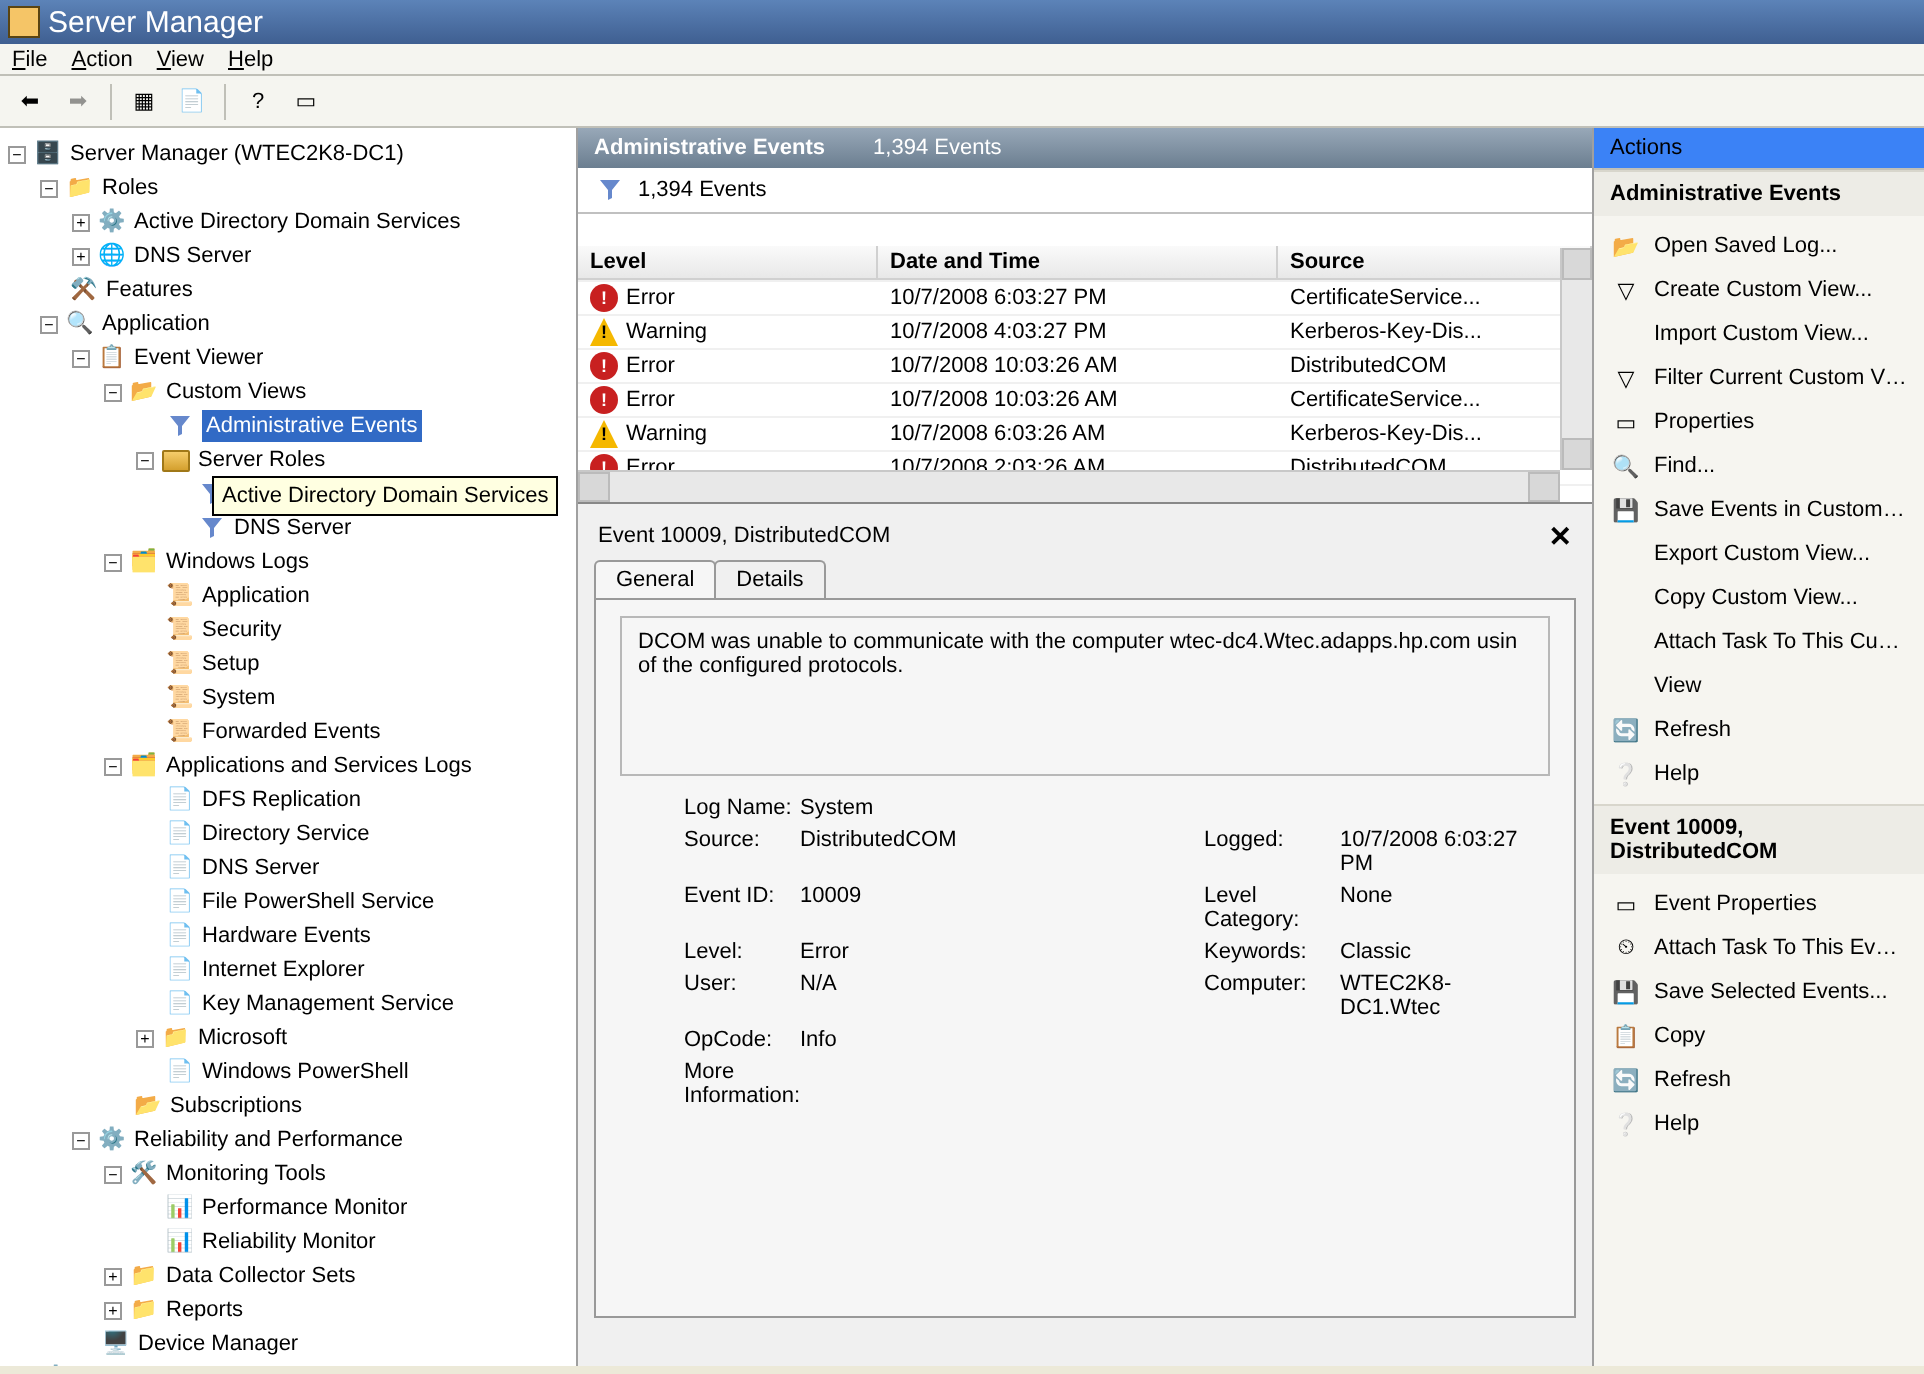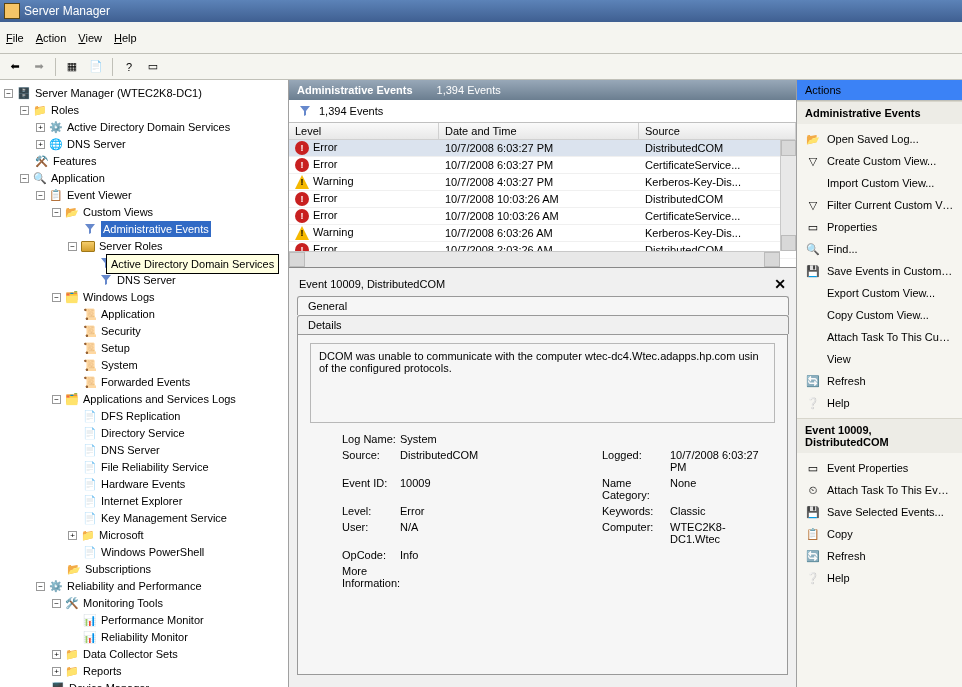--- a/index.html
+++ b/index.html
@@ -1,24 +1,24 @@
 <!DOCTYPE html>
 <html><head>
 <meta charset="utf-8">
 <style>
 * { box-sizing: border-box; margin: 0; padding: 0; font-family: "Segoe UI", Tahoma, sans-serif; font-size: 11px; }
 body { background: #ece9d8; width: 962px; height: 687px; overflow: hidden; }
 
 
 .titlebar { background: linear-gradient(#5c83b8, #3f5f91); height: 22px; display: flex; align-items: center; padding: 0 4px; color: #fff; }
 .titlebar .app-icon { width: 16px; height: 16px; margin-right: 4px; background:#f5c567; border:1px solid #5a4411;}
-.titlebar .title { color:#fff; font-size:12px; }
-
-
-.menubar { background:#f5f5f0; height:32px; display:flex; align-items:center; padding:0 6px; gap:12px; border-bottom:1px solid #c0c0b8;}
+.titlebar .title { color:#fff; font-size:15px; }
+
+
+.menubar { background:#f5f5f0; height:16px; display:flex; align-items:center; padding:0 6px; gap:12px; border-bottom:1px solid #c0c0b8;}
 .menubar span { cursor:default; }
 .menubar span:first-letter { text-decoration: underline; }
 
 
 .toolbar { background:#f5f5f0; height:26px; display:flex; align-items:center; padding:0 4px; gap:2px; border-bottom:1px solid #c0c0b8;}
 .tbtn { width:22px; height:22px; display:flex; align-items:center; justify-content:center; border:1px solid transparent; border-radius:2px;}
 .tsep { width:1px; height:18px; background:#c0c0b8; margin:0 3px;}
 
 
 .layout { display:flex; height: calc(687px - 22px - 20px - 26px); }
@@ -32,33 +32,33 @@
 .tree .noexp { width:11px; flex-shrink:0; }
 .tree .ticon { width:16px; height:14px; flex-shrink:0; display:flex; align-items:center; justify-content:center;}
 .tree .sel { background:#316ac5; color:#fff; padding:0 2px;}
 .tree .tooltip { position:absolute; background:#ffffe1; border:1px solid #000; padding:1px 4px; font-size:11px;}
 
 
 .center-pane { flex:1; display:flex; flex-direction:column; background:#f0f0f0; border-right:1px solid #a0a0a0;}
 .center-header { background:linear-gradient(#98a8b8,#6b7e90); color:#fff; padding:4px 8px; font-weight:bold; display:flex; gap:24px;}
 .filter-row { background:#fff; border-bottom:1px solid #c0c0c0; padding:5px 10px; display:flex; align-items:center; gap:8px;}
 .list-area { background:#fff; flex:0 0 145px; overflow:auto; position:relative; border-bottom:1px solid #888;}
-.list-header { display:flex; background:#f2f2f2; border-bottom:1px solid #d0d0d0; position:sticky; top:0;}
+.list-header { display:flex; background:#f2f2f2; border-bottom:1px solid #d0d0d0; position:sticky; top:16px;font-weight:bold;}
 .list-header .col { border-right:1px solid #d0d0d0; padding:2px 6px; font-size:11px; background:linear-gradient(#fafafa,#e8e8e8);}
 .col-level{width:150px;} .col-date{width:200px;} .col-src{flex:1;}
 .list-row { display:flex; border-bottom:1px solid #f0f0f0; height:17px; align-items:center;}
 .list-row.sel { background:#dbe3ee; }
 .list-row .cell { padding:0 6px; overflow:hidden; text-overflow:ellipsis; white-space:nowrap; font-size:11px;}
 .lvl-icon { width:14px; height:14px; border-radius:50%; margin-right:4px; display:inline-flex; align-items:center; justify-content:center; color:#fff; font-size:9px; font-weight:bold;}
 .err-icon{background:#c82020;} .warn-icon{background:#f5b800; clip-path:polygon(50% 0,100% 100%,0 100%); border-radius:0; color:#000;}
 
 .detail-pane { flex:1; background:#f0f0f0; padding:0; display:flex; flex-direction:column;}
 .detail-header { display:flex; justify-content:space-between; align-items:center; padding:8px 10px 4px; font-size:12px;}
 .detail-close { font-size:14px; font-weight:bold; cursor:pointer;}
-.tabs { display:flex; padding:0 8px; gap:0;flex-direction:column;}
+.tabs { display:flex; padding:0 8px; gap:0;}
 .tab { padding:3px 10px; border:1px solid #999; border-bottom:none; background:#f0f0f0; border-radius:3px 3px 0 0; margin-right:-1px;}
 .tab.active { background:#f6f6f6; }
 .detail-body { margin:0 8px 24px; border:1px solid #999; background:#f6f6f6; padding:8px 12px; flex:1; overflow:auto;}
 .msg-box { border:1px solid #b8b8b8; background:#f6f6f6; padding:6px 8px; min-height:80px; margin-bottom:10px;}
 .info-grid { display:grid; grid-template-columns:90px 170px 100px 1fr; row-gap:4px; font-size:11px;}
 .info-grid .lbl { color:#000;padding-left:32px;}
 .linkish { color:#0046cc; text-decoration:underline; cursor:pointer;}
 
 
 .actions-pane { width:165px; background:#f6f5f0; display:flex; flex-direction:column;}
@@ -282,21 +282,21 @@
                           <div class="row">
                             <span class="noexp"></span>
                             <span class="ticon">📄</span>
                             <span>DNS Server</span>
                           </div>
                         </li>
                   <li>
                           <div class="row">
                             <span class="noexp"></span>
                             <span class="ticon">📄</span>
-                            <span>File Reliability Service</span>
+                            <span>File PowerShell Service</span>
                           </div>
                         </li>
                   <li>
                           <div class="row">
                             <span class="noexp"></span>
                             <span class="ticon">📄</span>
                             <span>Hardware Events</span>
                           </div>
                         </li>
                   <li>
@@ -484,21 +484,21 @@
         <div class="lbl">Log Name:</div>
             <div>System</div>
             <div></div>
             <div></div>
         <div class="lbl">Source:</div>
             <div>DistributedCOM</div>
         <div class="lbl">Logged:</div>
             <div>10/7/2008 6:03:27 PM</div>
         <div class="lbl">Event ID:</div>
             <div>10009</div>
-        <div class="lbl">Name Category:</div>
+        <div class="lbl">Level Category:</div>
             <div>None</div>
         <div class="lbl">Level:</div>
             <div>Error</div>
         <div class="lbl">Keywords:</div>
             <div>Classic</div>
         <div class="lbl">User:</div>
             <div>N/A</div>
         <div class="lbl">Computer:</div>
             <div>WTEC2K8-DC1.Wtec</div>
         <div class="lbl">OpCode:</div>

